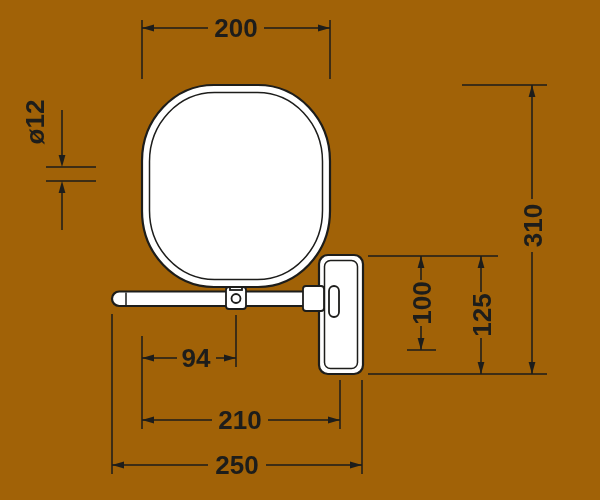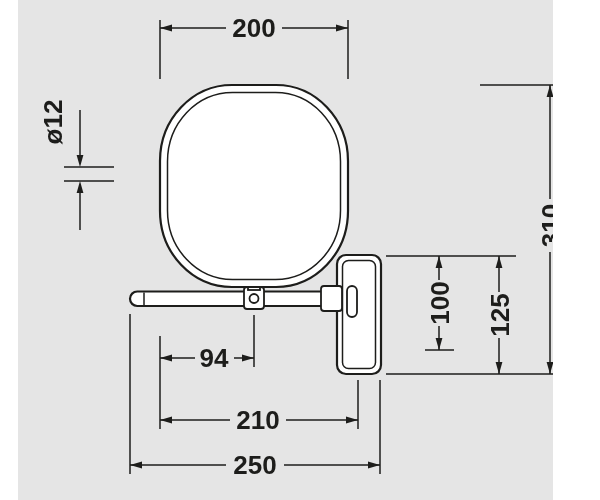--- a/index.html
+++ b/index.html
@@ -1,22 +1,21 @@
 <!DOCTYPE html>
 <html><head>
 <meta charset="utf-8">
 <style>
   html,body{margin:0;padding:0;background:#ffffff;}
   .stage{
     position:relative;
-    width:535px;height:500px;
-    background:#e5e5e5;
+    width:600px;height:500px;
+    background:#a16207;
     overflow:hidden;
     font-family:"Liberation Sans", sans-serif;
-    margin-left:18px;
   }
   svg{display:block;}
   .outline{fill:#ffffff;stroke:#1d1d1b;stroke-width:2.2;}
   .outline-thin{fill:none;stroke:#1d1d1b;stroke-width:1.5;}
   .detail{fill:#ffffff;stroke:#1d1d1b;stroke-width:1.8;}
   .dline{stroke:#1d1d1b;stroke-width:1.5;fill:none;}
   .arrow{fill:#1d1d1b;stroke:none;}
   .dim-label{
     font-family:"Liberation Sans", sans-serif;
     font-size:26px;font-weight:bold;fill:#1d1d1b;

